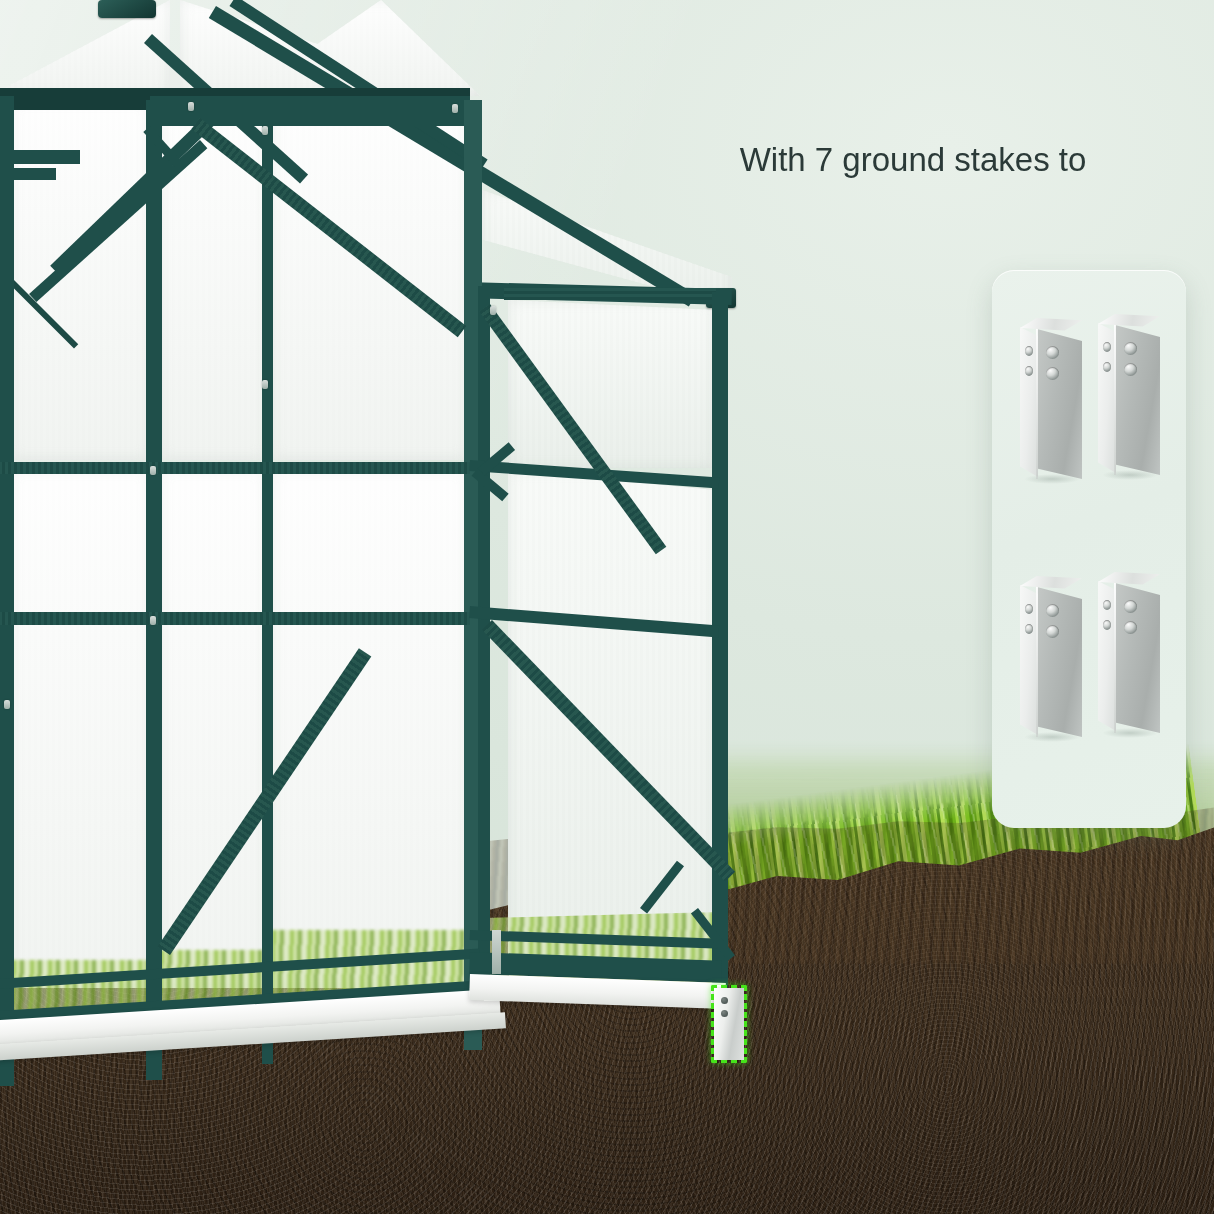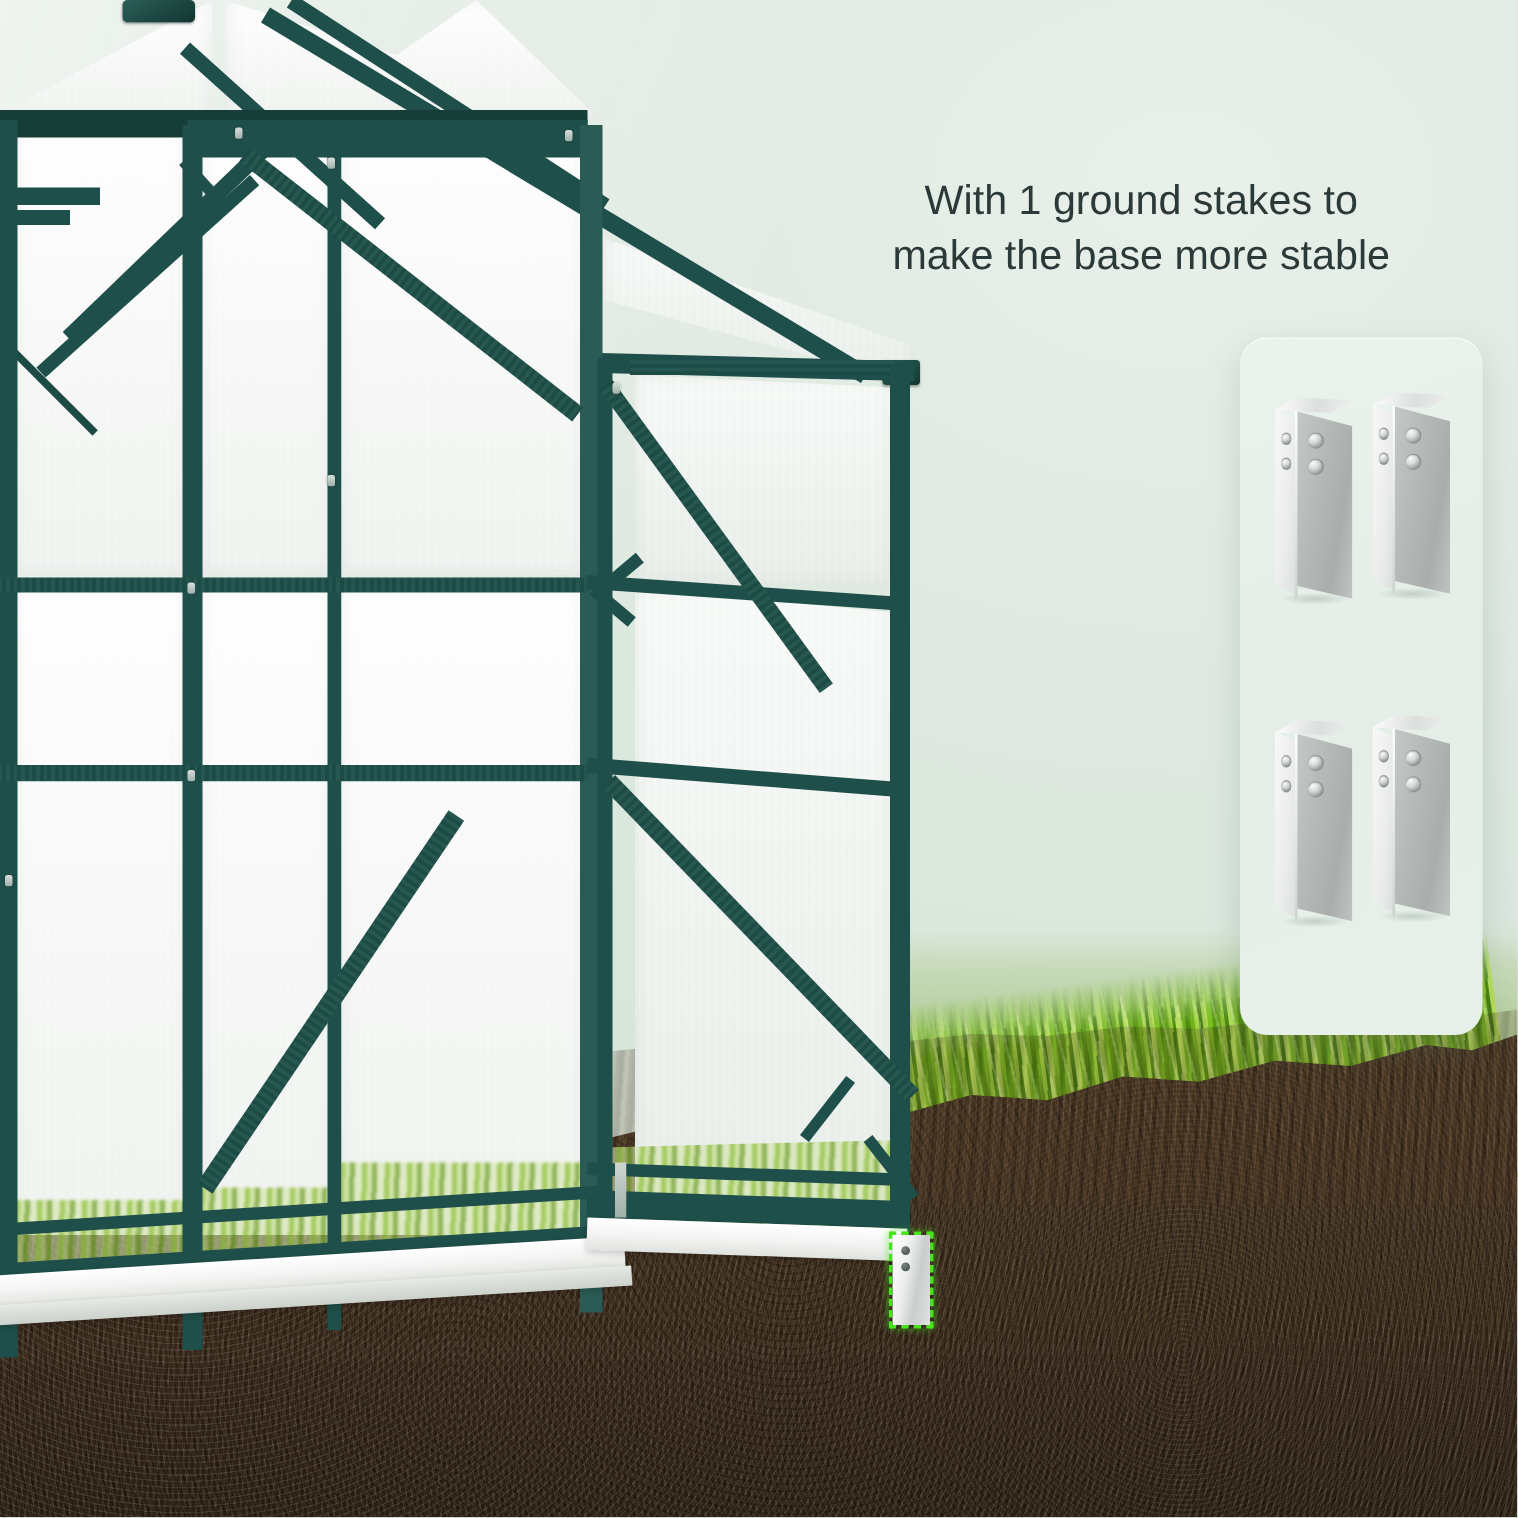--- a/index.html
+++ b/index.html
@@ -355,22 +355,21 @@
   </div>
 
   <div class="installed-stake">
     <div class="metal"></div>
     <div class="hole" style="left:7px;top:9px;"></div>
     <div class="hole" style="left:7px;top:22px;"></div>
     <div class="hl"></div>
   </div>
 
   <div class="subtitle">
-    <span class="l">With 1 ground stakes to</span>
-    <span class="l">make the base more stable</span>
+    <span class="l">With 7 ground stakes to</span>
   </div>
 
   <div class="card">
     <div class="stake-grid">
 
       <div class="stake" style="left:28px;top:48px;">
         <div class="shadow"></div>
         <div class="rightflange"></div>
         <div class="leftflange"></div>
         <div class="spine"></div>

